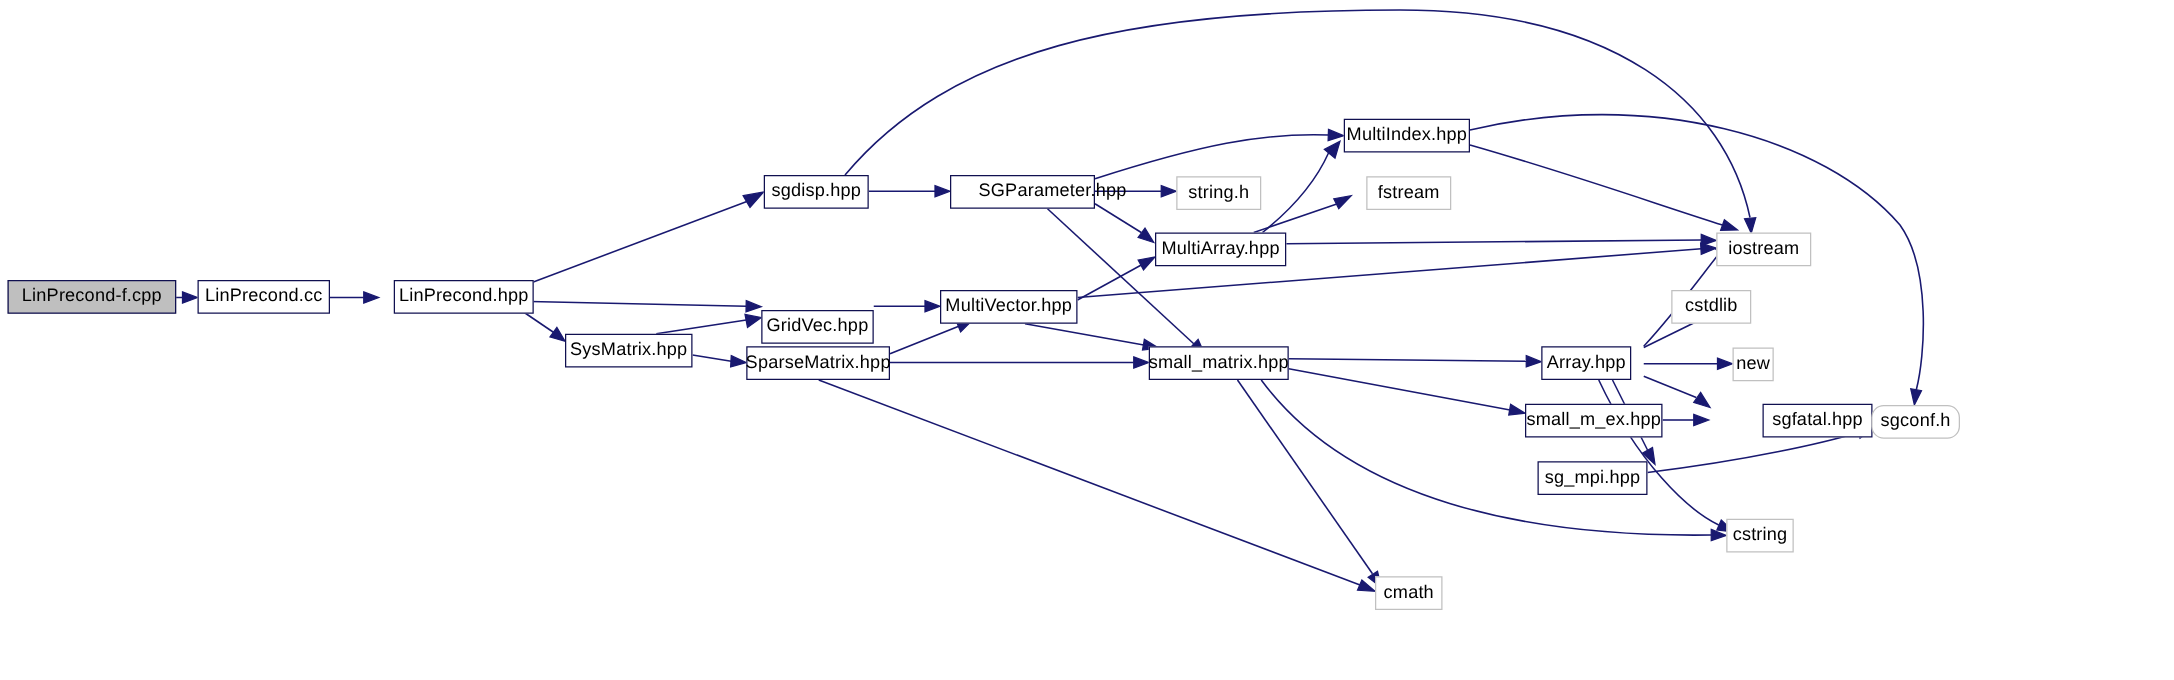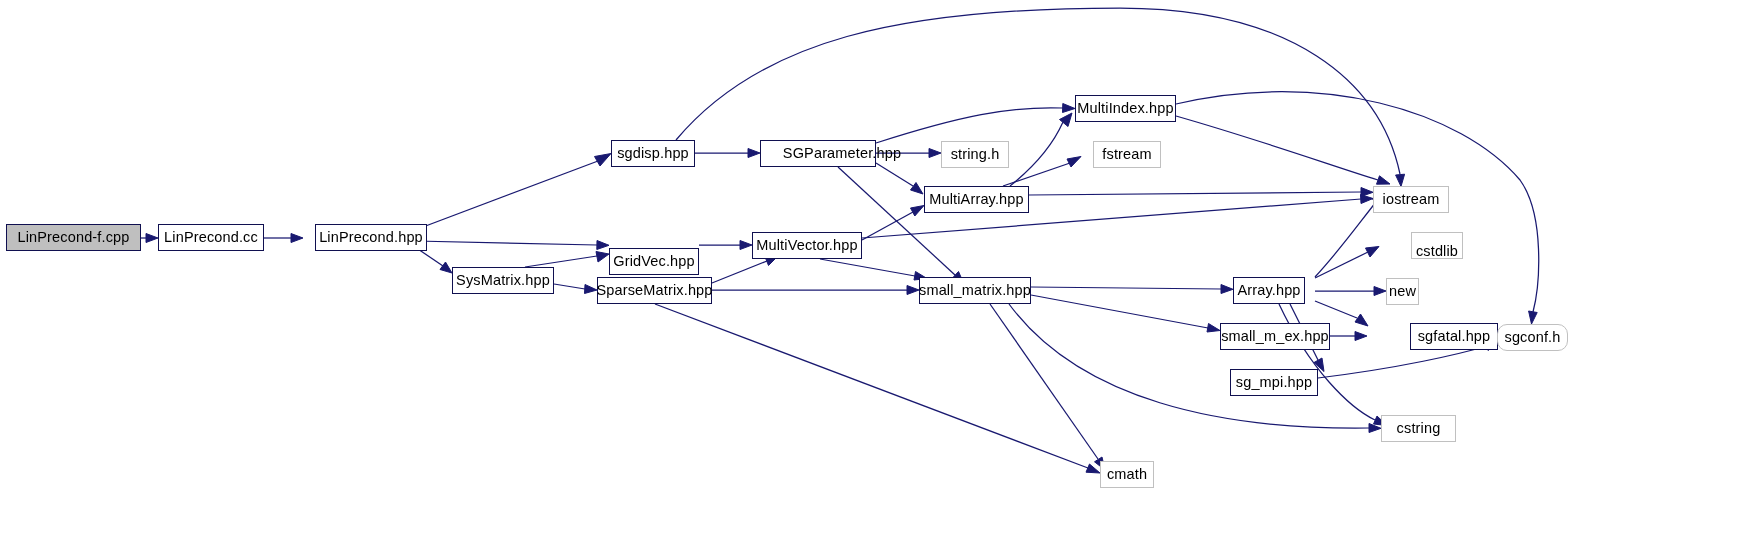--- a/index.html
+++ b/index.html
@@ -217,40 +217,40 @@
     </div>
   <div class="node internal" style="left:1075px;top:95px;width:101px;">
       <span>MultiIndex.hpp</span>
     </div>
   <div class="node external" style="left:1093px;top:141px;width:68px;">
       <span>fstream</span>
     </div>
   <div class="node external" style="left:1373px;top:186px;width:76px;">
       <span>iostream</span>
     </div>
-  <div class="node external" style="left:1411px;top:232px;width:52px;align-items:flex-end;">
+  <div class="node external" style="left:1337px;top:232px;width:64px;">
       <span>cstdlib</span>
     </div>
   <div class="node internal" style="left:1233px;top:277px;width:72px;align-items:center;">
       <span>Array.hpp</span>
     </div>
   <div class="node external" style="left:1386px;top:278px;width:33px;">
       <span>new</span>
     </div>
   <div class="node internal" style="left:1220px;top:323px;width:110px;">
       <span>small_m_ex.hpp</span>
     </div>
   <div class="node internal" style="left:1410px;top:323px;width:88px;">
       <span>sgfatal.hpp</span>
     </div>
   <div class="node external" style="left:1497px;top:324px;width:71px;border-radius:10px;">
       <span>sgconf.h</span>
     </div>
   <div class="node internal" style="left:1230px;top:369px;width:88px;">
       <span>sg_mpi.hpp</span>
     </div>
-  <div class="node external" style="left:1381px;top:415px;width:75px;">
+  <div class="node external" style="left:1381px;top:415px;width:54px;">
       <span>cstring</span>
     </div>
   <div class="node external" style="left:1100px;top:461px;width:54px;">
       <span>cmath</span>
     </div>
 </div>
 
 </body></html>

